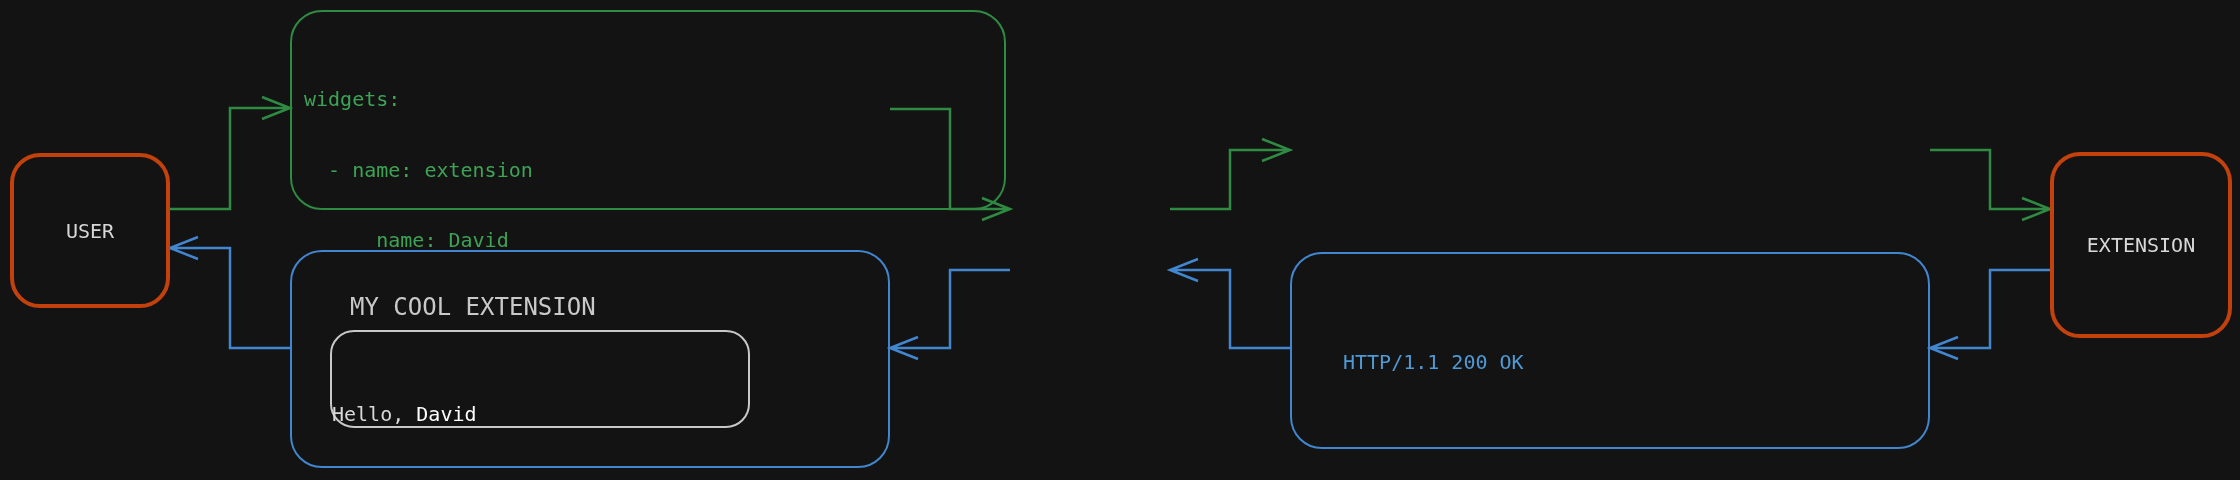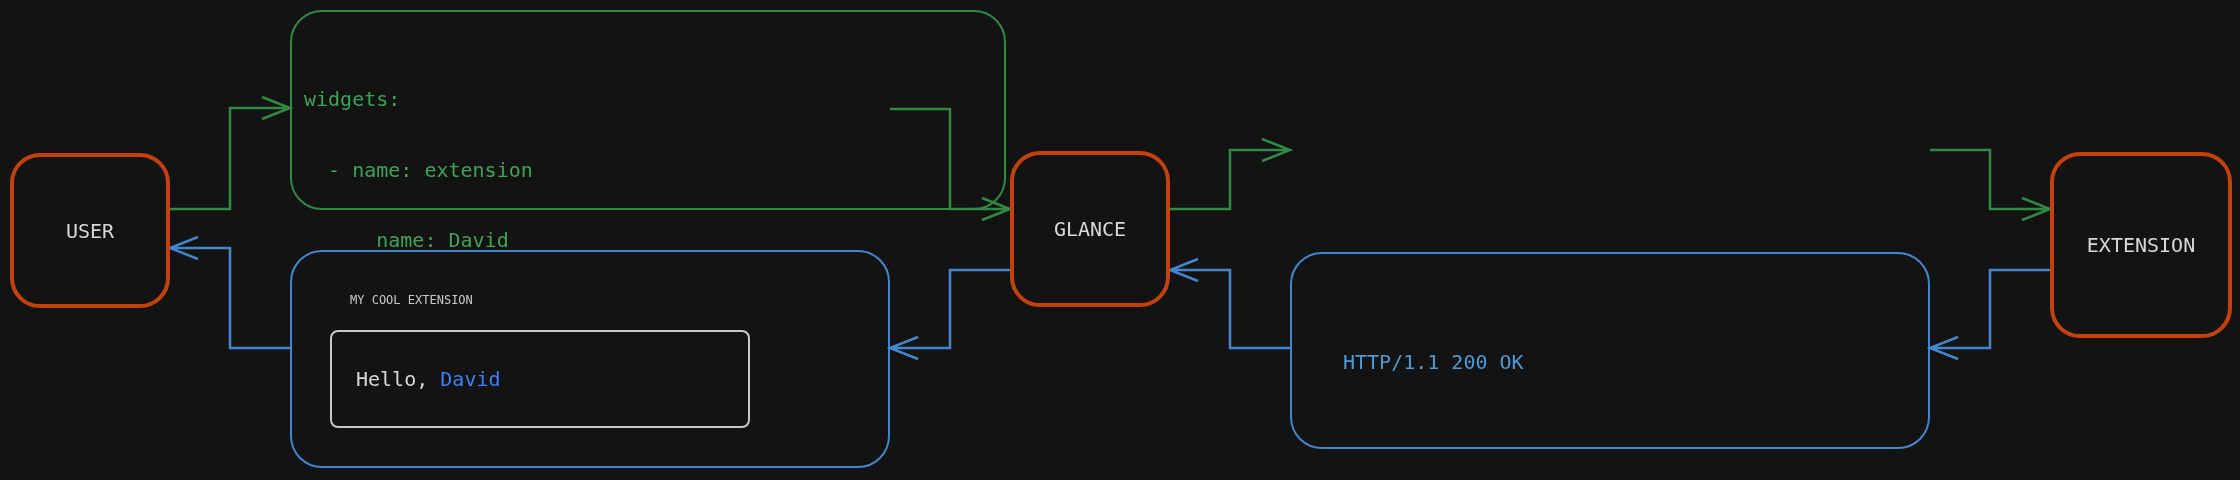--- a/index.html
+++ b/index.html
@@ -49,40 +49,40 @@
   #config-box   { left: 290px;  top: 10px;  width: 716px; height: 200px; padding: 29px 0 0 12px; }
   #request-box  { left: 1290px; top: 90px;  width: 640px; height: 120px; display: flex; align-items: center; padding-left: 50px; }
   #response-box { left: 1290px; top: 252px; width: 640px; height: 197px; padding: 50px 0 0 51px; }
   #widget-box   { left: 290px;  top: 250px; width: 600px; height: 218px; }
 
   #widget-title {
     position: absolute;
     left: 58px;
     top: 41px;
     color: #c9c9c9;
-    font-size: 12px;
+    font-size: 24px;
     white-space: pre;
   }
   #widget-inner-box {
     position: absolute;
     box-sizing: border-box;
     left: 38px;
     top: 78px;
     width: 420px;
     height: 98px;
     border: 2px solid #c8c8c8;
-    border-radius: 8px;
+    border-radius: 24px;
     display: flex;
-    align-items: center;
-    padding-left: 24px;
+    align-items: flex-end;
+    padding-left: 0;
     font-size: 20px;
     white-space: pre;
   }
   .gray-text   { color: #d8d8d8; }
-  .orange-text { color: #3b82f6; }
+  .orange-text { color: #ffffff; }
 </style>
 </head>
 <body>
 
 <div class="stage">
 
   <svg class="wires" viewBox="0 0 2240 480">
     <path class="green" d="M170 209 H230 V108 H290 M262 97 L290 108 L262 119"></path>
     <path class="green" d="M890 109 H950 V209 H1010 M982 198 L1010 209 L982 220"></path>
     <path class="green" d="M1170 209 H1230 V150 H1290 M1262 139 L1290 150 L1262 161"></path>
@@ -90,23 +90,20 @@
     <path class="blue" d="M2050 270 H1990 V348 H1930 M1958 337 L1930 348 L1958 359"></path>
     <path class="blue" d="M1290 348 H1230 V270 H1170 M1198 259 L1170 270 L1198 281"></path>
     <path class="blue" d="M1010 270 H950 V348 H890 M918 337 L890 348 L918 359"></path>
     <path class="blue" d="M290 348 H230 V248 H170 M198 237 L170 248 L198 259"></path>
   </svg>
 
   <div class="box node" id="node-user">
     <span>USER</span>
   </div>
 
-  <div class="box node" id="node-glance">
-    <span>GLANCE</span>
-  </div>
 
   <div class="box node" id="node-extension">
     <span>EXTENSION</span>
   </div>
 
   <div class="box msg-green code green-text" id="config-box">
     <div class="code-line">widgets:</div>
     <div class="code-line">  - name: extension</div>
     <div class="code-line">      name: David</div>
   </div>

